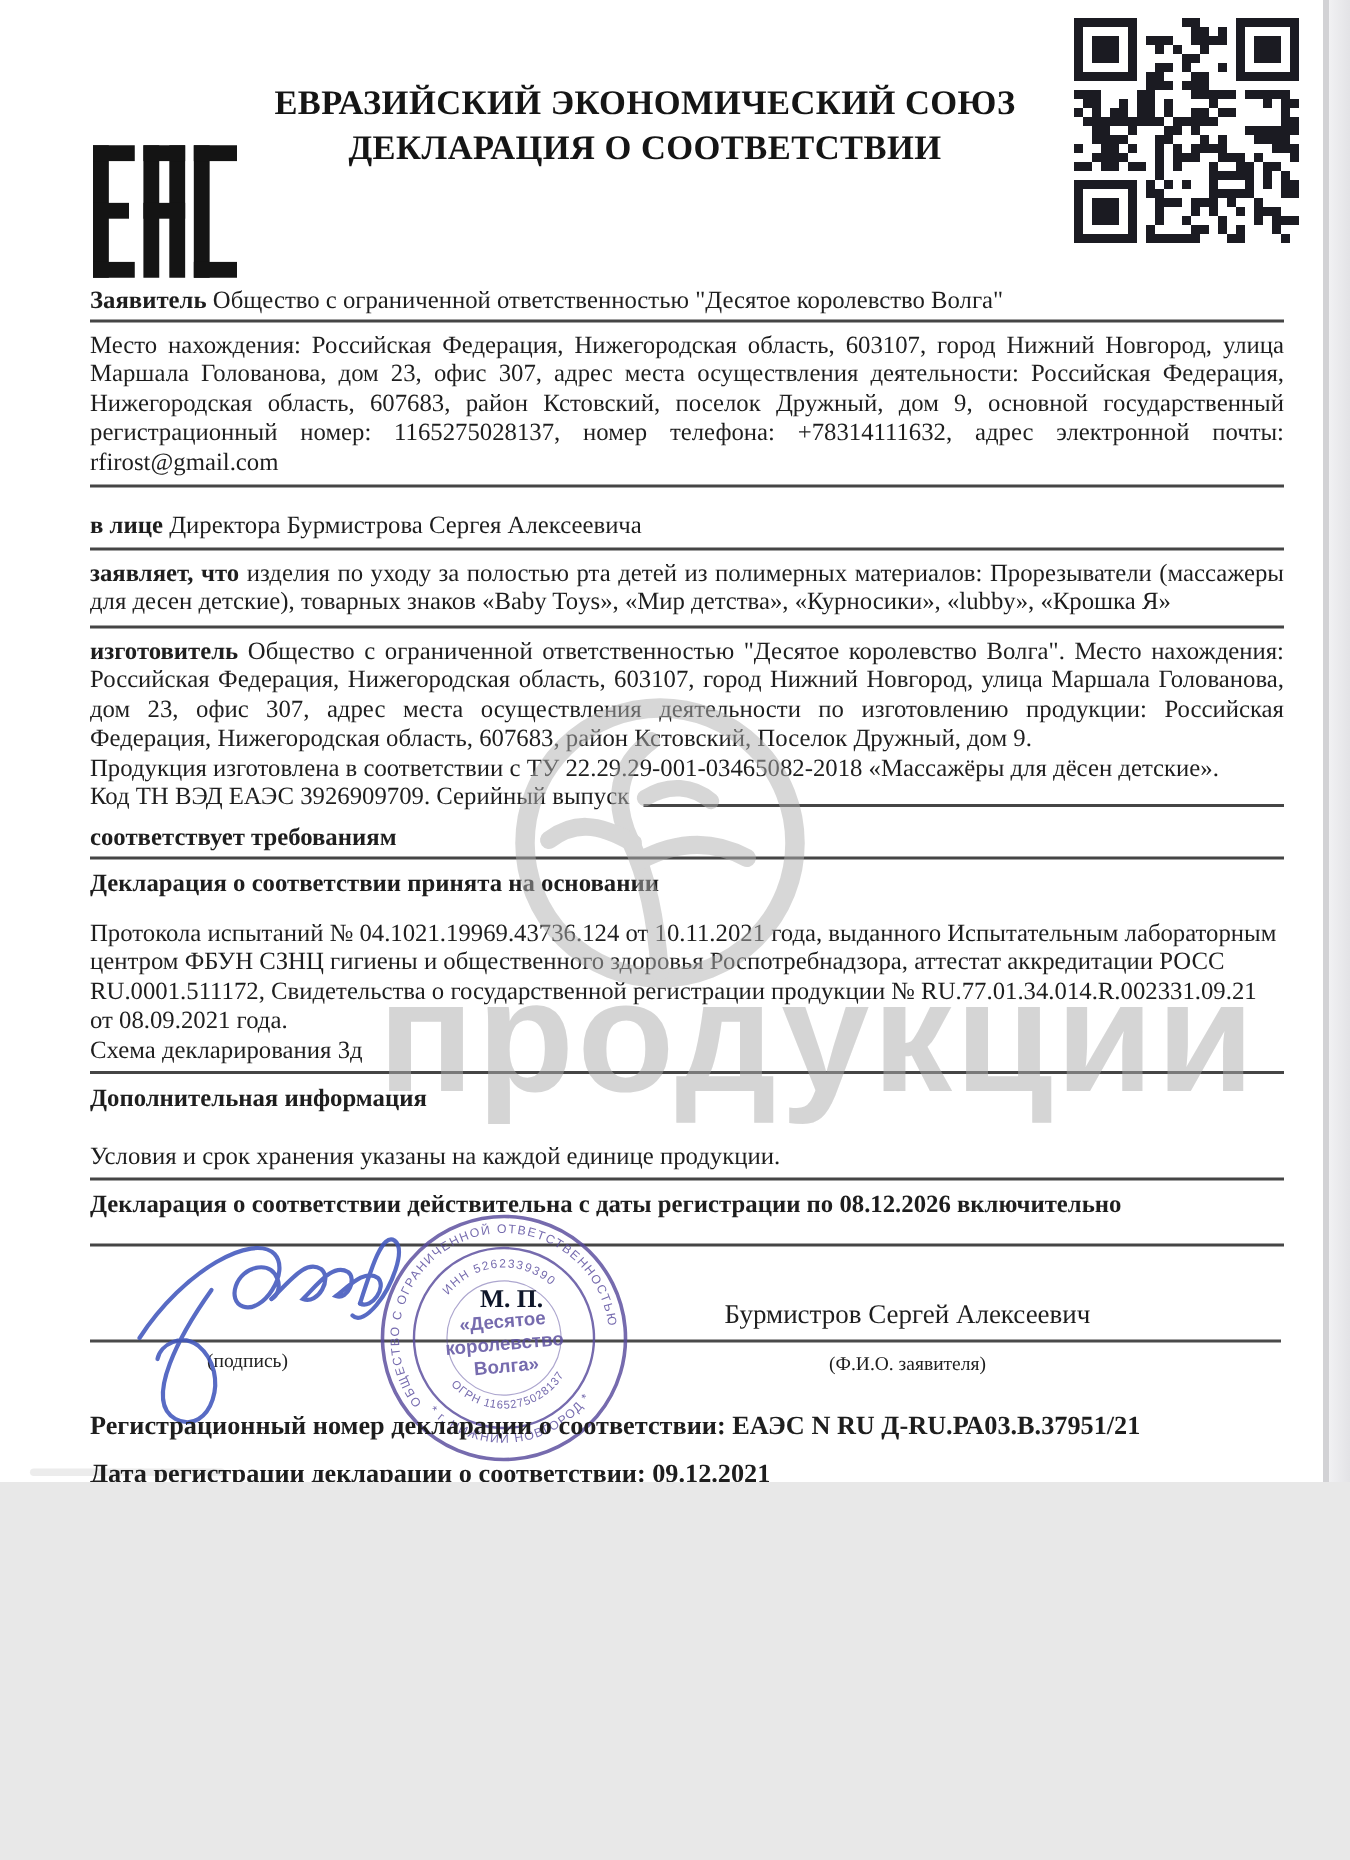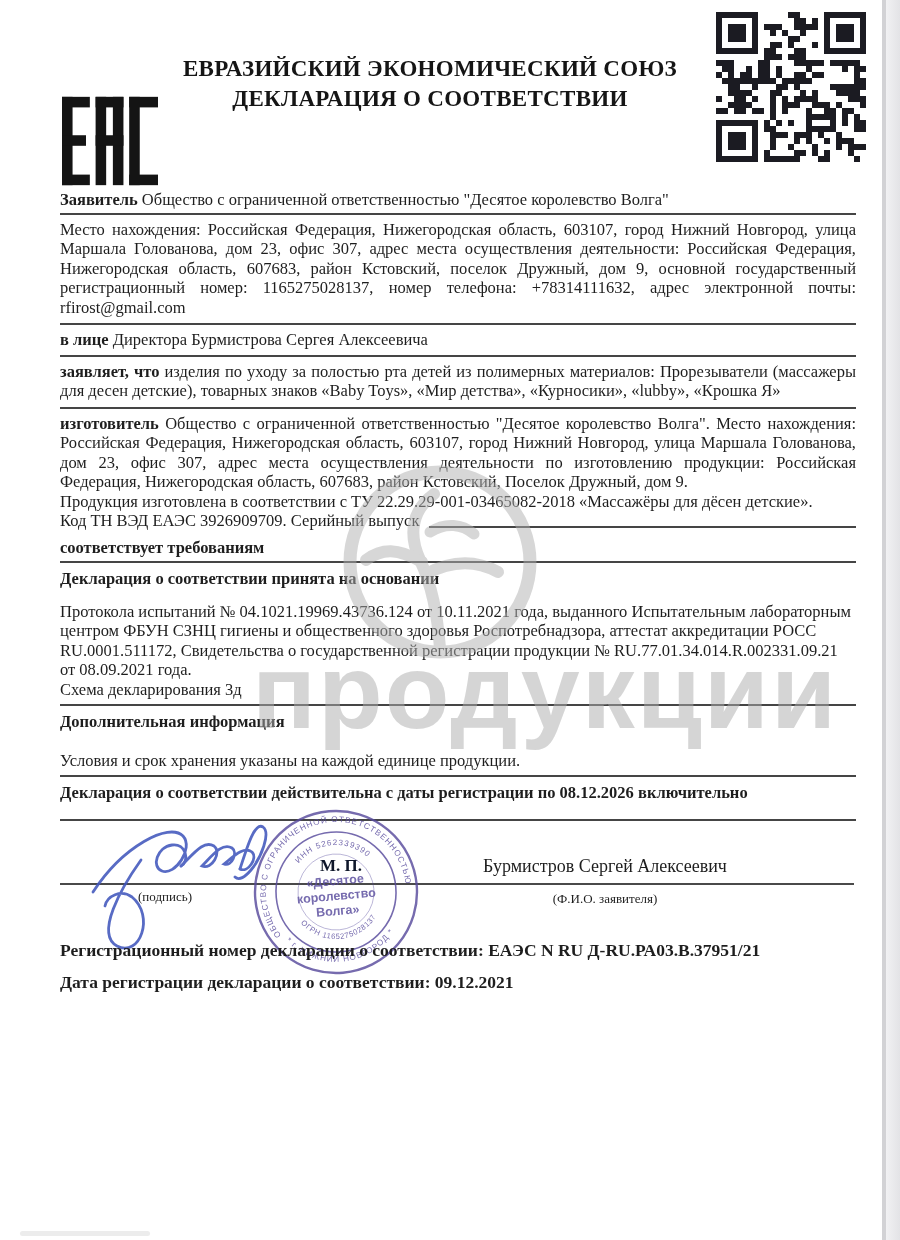--- a/index.html
+++ b/index.html
@@ -1,17 +1,17 @@
 <!DOCTYPE html>
 <html><head>
 <meta charset="utf-8">
 <style>
   html,body{margin:0;padding:0;background:#e8e8e8;}
   .page{
-    position:relative;width:900px;height:1240px;background:#ffffff;
+    position:relative;width:900px;height:988px;background:#ffffff;
     font-family:"Liberation Serif", serif;color:#1e1e1e;overflow:hidden;
     margin:0 auto;
   }
   
   .edge-right{position:absolute;top:0;bottom:0;right:14px;width:4px;background:#c7c7cb;opacity:.8;}
   .edge-right-band{position:absolute;top:0;bottom:0;right:0;width:14px;background:linear-gradient(to right,#f1f1f3,#e3e3e6);}
   .edge-bottom{position:absolute;left:20px;bottom:4px;width:130px;height:5px;background:#ececec;border-radius:3px;}
 
   
   .eac-logo{position:absolute;left:62px;top:96px;width:96px;height:90px;}
@@ -19,21 +19,21 @@
     font-weight:bold;font-size:23px;line-height:30px;letter-spacing:.3px;color:#151515;}
   .qr{position:absolute;left:716px;top:12px;width:150px;height:150px;}
   .sr-only{position:absolute;width:1px;height:1px;overflow:hidden;clip:rect(0 0 0 0);}
 
   
   .doc{position:absolute;left:60px;right:44px;top:190px;z-index:2;font-size:16.5px;line-height:19.5px;}
   .rule{border-bottom:2px solid #454545;}
   .row{margin:0;}
   .r-applicant{padding-bottom:3px;}
   .r-address{padding:5px 0 6px;text-align:justify;}
-  .r-person{padding:5px 0 5px;}
+  .r-person{padding:15px 0 5px;}
   .r-declares{padding:5px 0 6px;text-align:justify;}
   .r-manufacturer{padding-top:5px;}
   .just{text-align:justify;margin:0;}
   .tailline{display:flex;align-items:flex-end;}
   .tailline .fill{flex:1;border-bottom:2px solid #454545;margin:0 0 3px 10px;}
   .r-complies{font-weight:bold;padding:7px 0 4px;}
   .r-regulation{padding:6px 0 5px;}
   .r-basis-head{font-weight:bold;padding:6px 0 0;}
   .r-basis{padding:13px 0 5px;}
   .r-add-head{font-weight:bold;padding:6px 0 0;}

